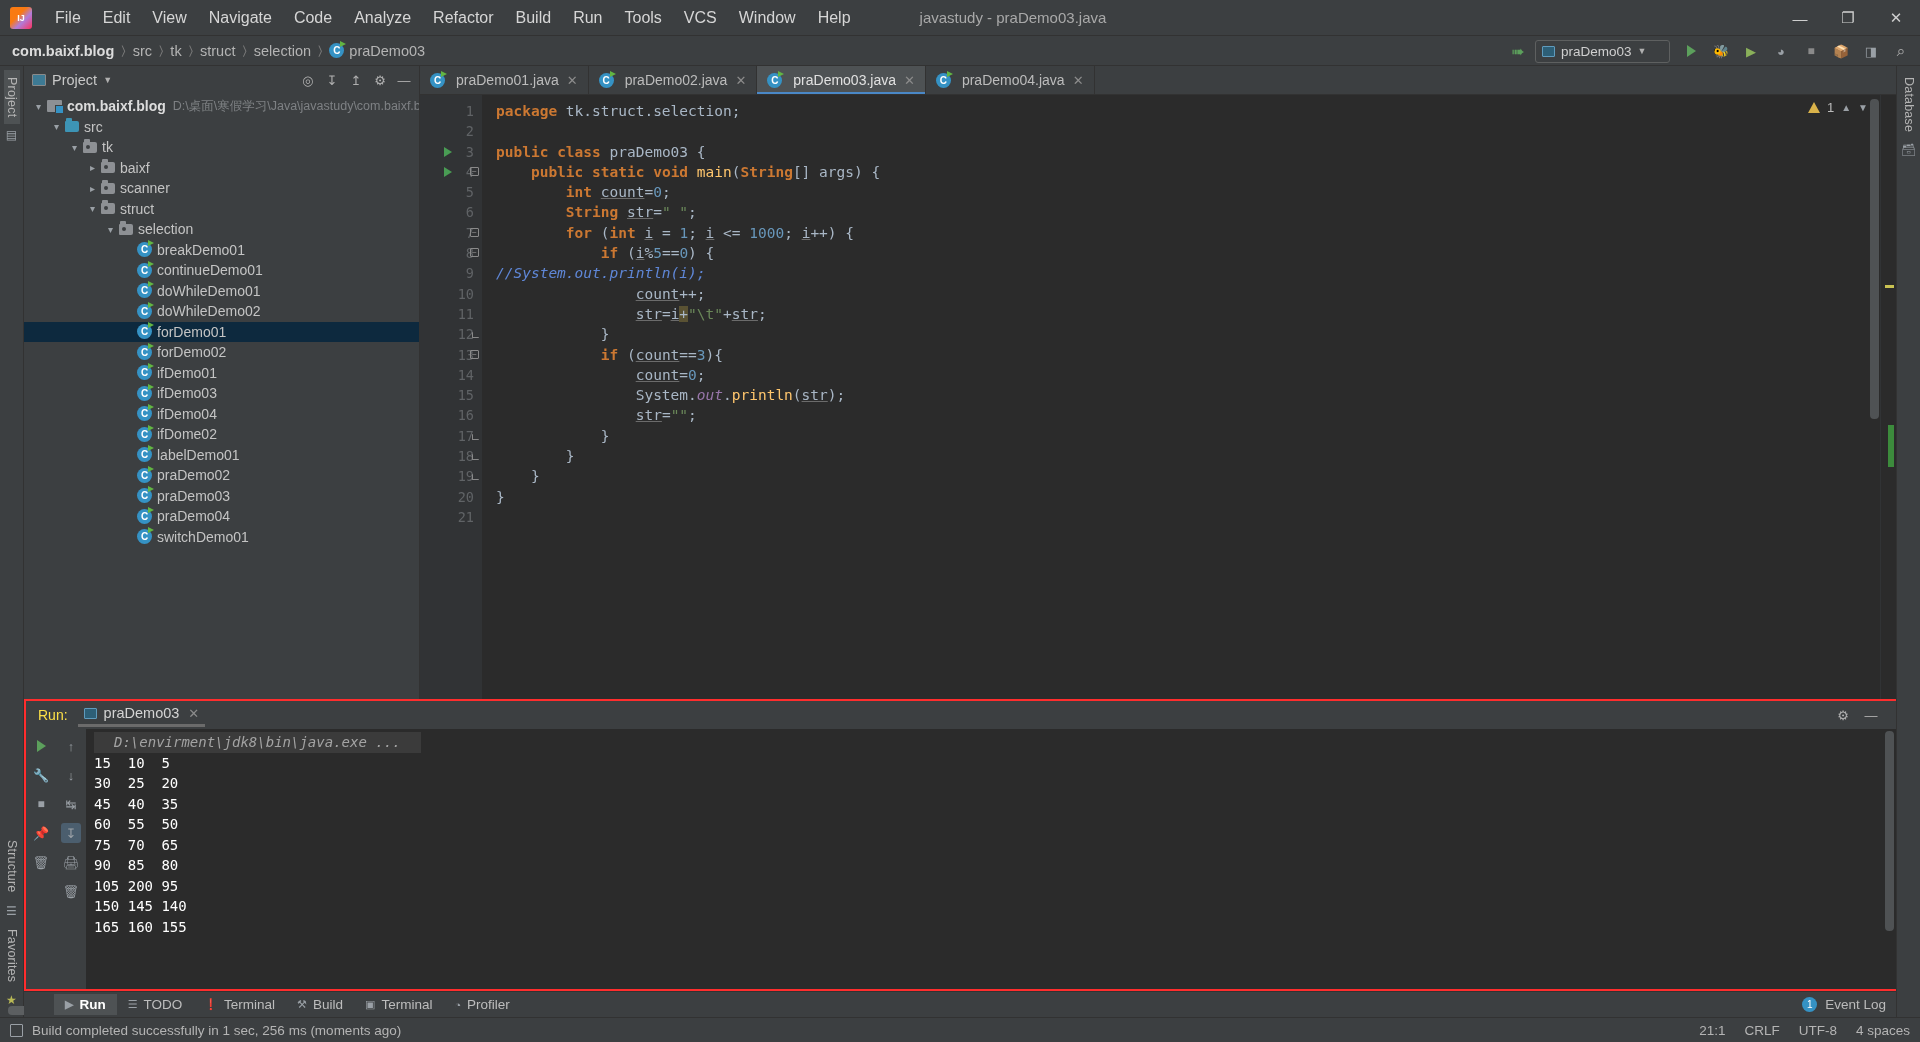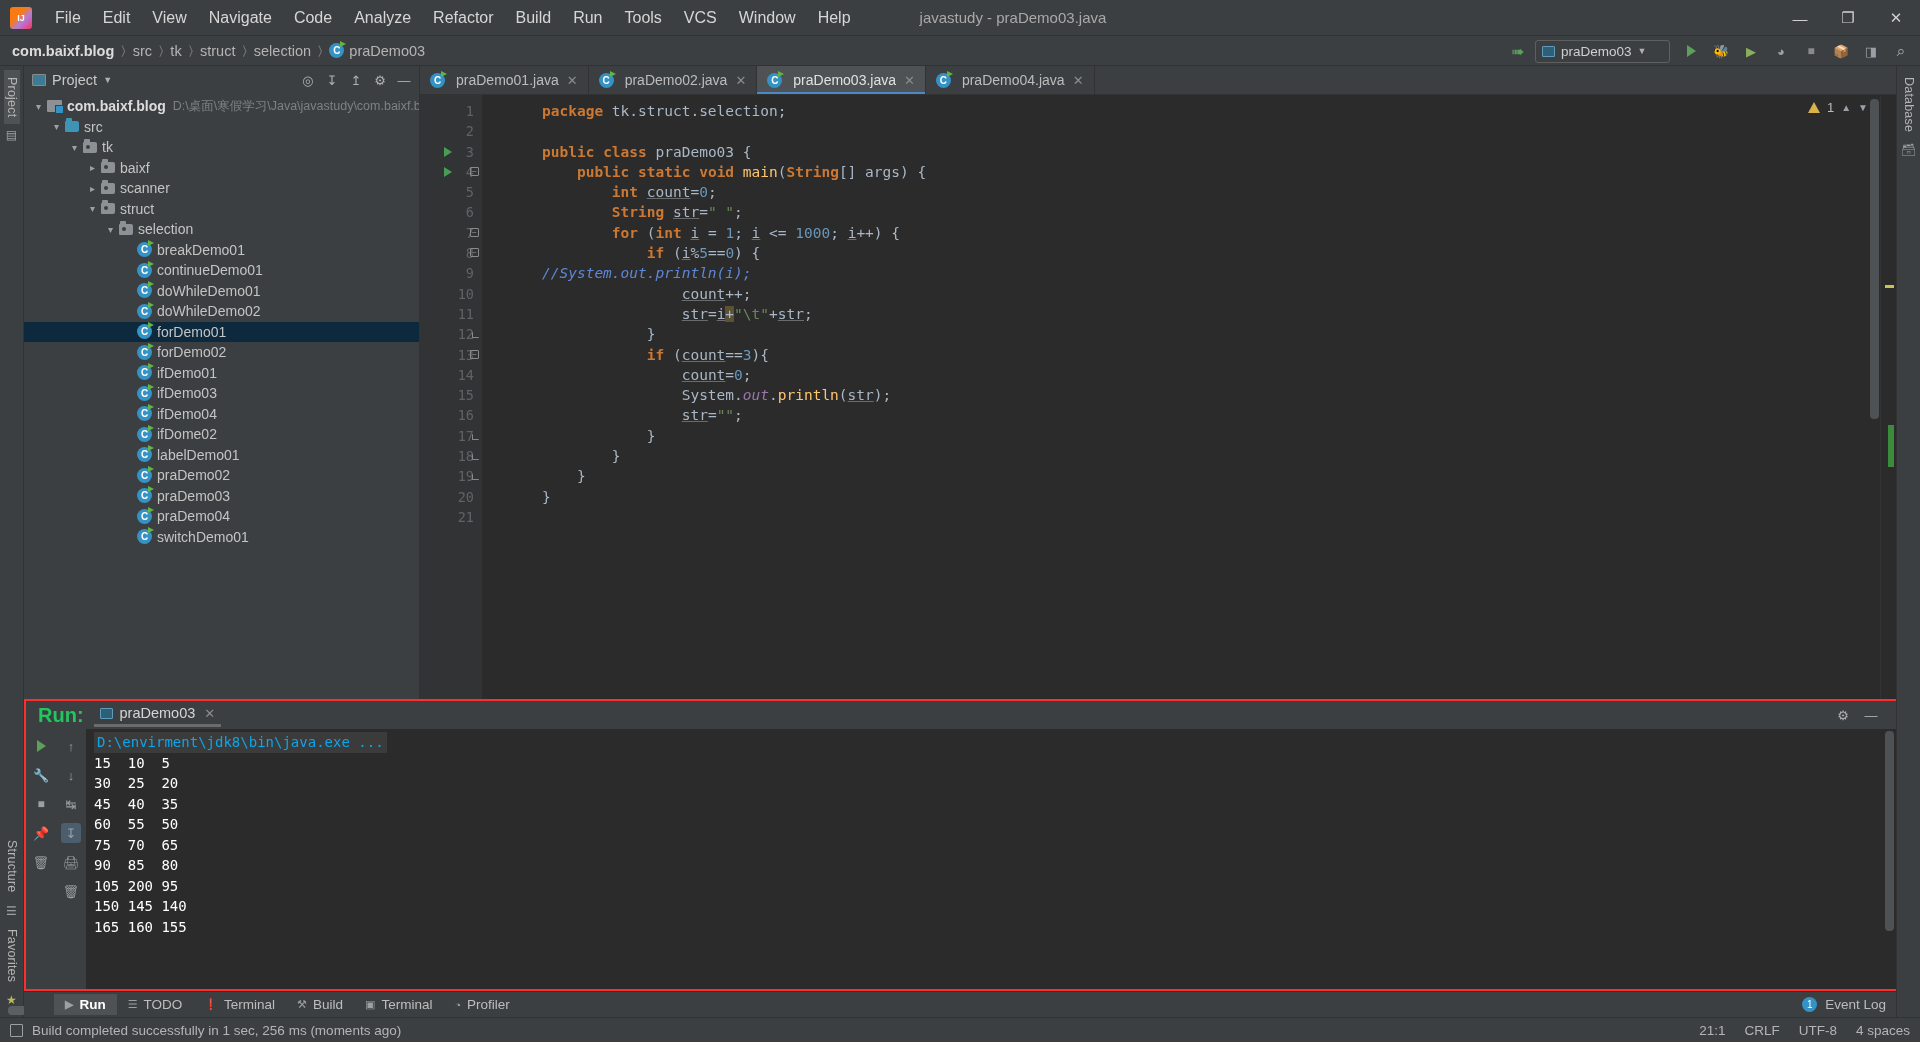--- a/index.html
+++ b/index.html
@@ -185,21 +185,21 @@
     border: 1px solid #8a8a8a; border-radius: 1px; color: #8a8a8a; font-size: 8px;
     line-height: 7px; text-align: center;
   }
   .gfold.end { border-top: none; border-left: 1px solid #8a8a8a; border-right: none; border-bottom: 1px solid #8a8a8a; width: 7px; height: 6px; top: 8px; }
 
   .code {
     flex: 1 1 auto; padding: 6px 0 0 14px; font-family: "DejaVu Sans Mono", monospace;
     font-size: 14.5px; line-height: 20.3px; white-space: pre; overflow: hidden; position: relative;
     color: #a9b7c6;
   }
-  .cl { height: 20.3px; margin-left: 46px; }
+  .cl { height: 20.3px; }
   .kw { color: #cc7832; font-weight: bold; }
   .str { color: #6a8759; }
   .num { color: #6897bb; }
   .cmt { color: #5f87d7; font-style: italic; }
   .fld { color: #a9b7c6; text-decoration: underline; text-decoration-color: #6b6b6b; }
   .mth { color: #ffc66d; }
   .stat { color: #9876aa; font-style: italic; text-align: center; }
   .cursor-hl { background: #5a5233; }
 
   .err-stripe {
@@ -219,21 +219,21 @@
   .caret-ico { color: #9aa0a6; font-size: 10px; }
 
   
   .run-panel {
     height: 292px; flex: 0 0 292px; background: #3c3f41; display: flex; flex-direction: column;
     border: 2px solid #ff2d2d; border-right: none; position: relative;
   }
   .run-head {
     height: 28px; flex: 0 0 28px; display: flex; align-items: center; padding: 0 6px 0 12px; gap: 10px;
   }
-  .run-label { font-size: 20px; color: #22c55e; font-weight: bold; }
+  .run-label { font-size: 14px; color: #fde047; }
   .run-tab {
     display: flex; align-items: center; gap: 7px; font-size: 14.5px; color: #d4d4d4;
     padding: 2px 6px 3px; border-bottom: 3px solid #6b6b6b;
   }
   .run-head-right { margin-left: auto; display: flex; align-items: center; gap: 6px; padding-right: 8px; }
 
   .run-body { flex: 1 1 auto; display: flex; min-height: 0; }
   .run-tools {
     width: 30px; flex: 0 0 30px; background: #3c3f41; display: flex; flex-direction: column;
     align-items: center; padding-top: 7px; gap: 9px;
@@ -242,21 +242,21 @@
   .run-tools2 {
     width: 30px; flex: 0 0 30px; background: #3c3f41; display: flex; flex-direction: column;
     align-items: center; padding-top: 7px; gap: 9px;
   }
   .rt.act { background: #4b5e6e; }
   .console {
     flex: 1 1 auto; background: #2b2b2b; overflow: hidden; position: relative;
     font-family: "DejaVu Sans Mono", monospace; font-size: 14px; line-height: 20.5px;
     padding: 3px 0 0 8px; color: #bbbbbb; min-height: 0;
   }
-  .cmdline { background: #3b3b3b; color: #0ea5e9; display: inline-block; padding: 0 3px; }
+  .cmdline { background: #3b3b3b; color: #a3a3a3; display: inline-block; padding: 0 20px; font-style: italic; }
   .console .out { color: #ffffff; white-space: pre; }
   .console-vscroll { position: absolute; right: 2px; top: 2px; width: 9px; height: 100%; }
   .console-vscroll .thumb { width: 9px; height: 200px; background: #4f5254; border-radius: 4px; }
 
   
   .bottom-tabs {
     height: 26px; flex: 0 0 26px; background: #3c3f41; display: flex; align-items: center;
     padding-left: 30px; gap: 0; border-top: 1px solid #323232; position: relative;
   }
   .btab { display: flex; align-items: center; gap: 6px; font-size: 13.5px; color: #bdbdbd; padding: 3px 11px; }

